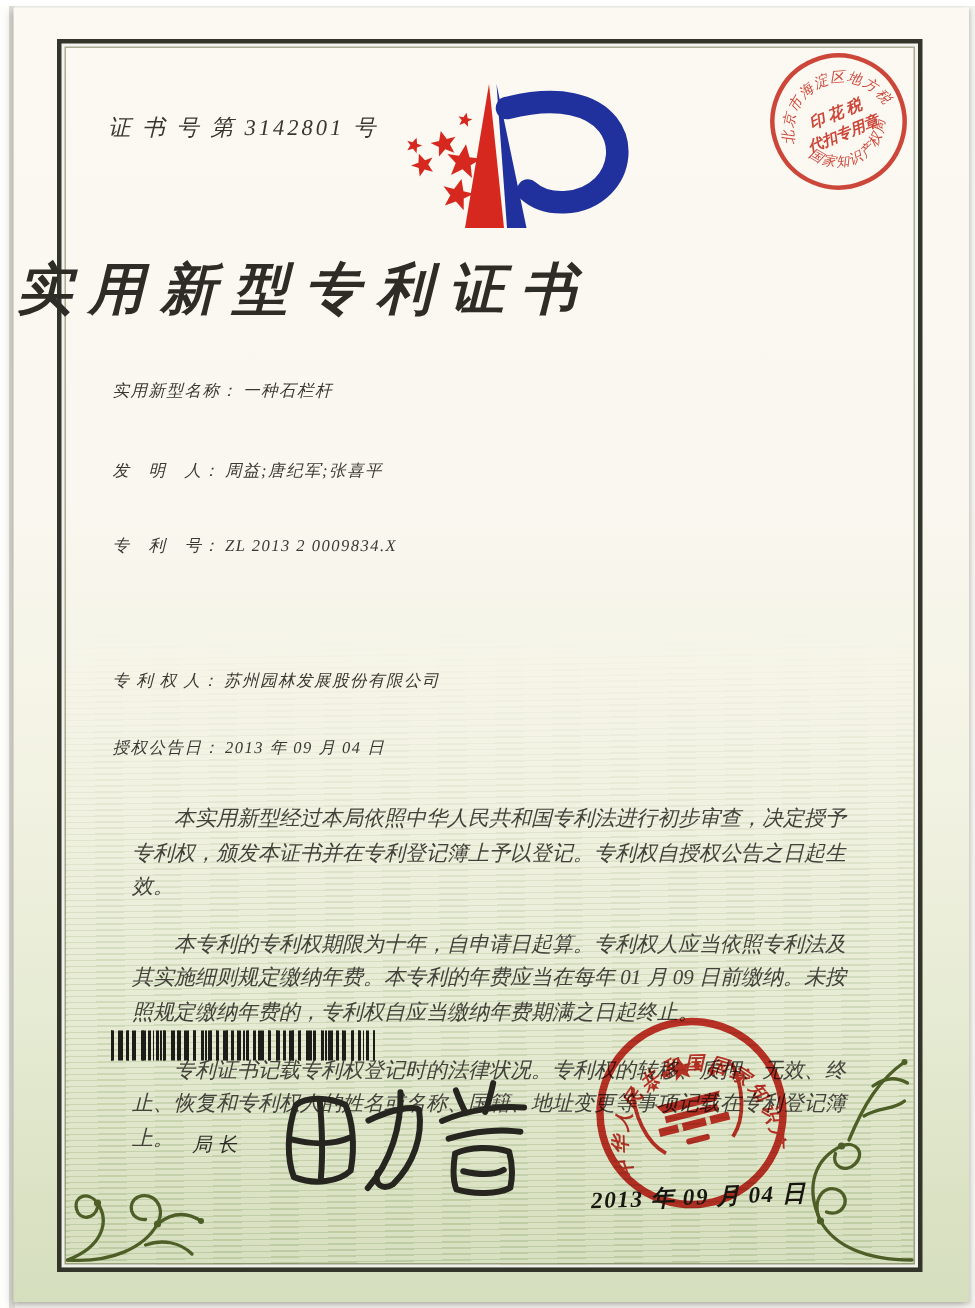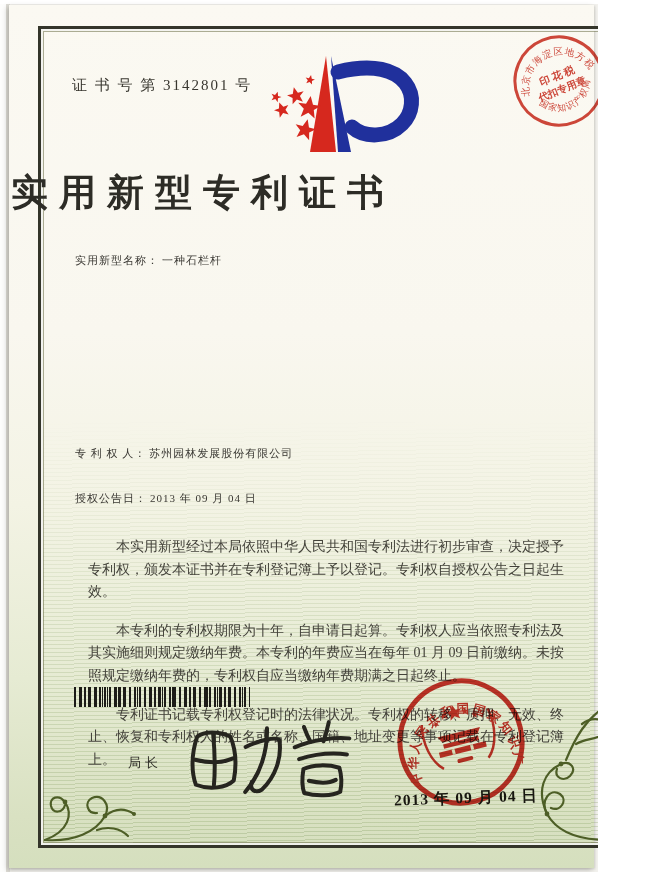--- a/index.html
+++ b/index.html
@@ -1,23 +1,24 @@
 <!DOCTYPE html>
 <html><head>
 <meta charset="utf-8">
 <style>
   html,body{margin:0;padding:0;background:#ffffff;}
   .scan{
-    position:relative;width:598px;height:872px;overflow:hidden;
+    position:relative;width:650px;height:872px;overflow:hidden;
     background:
       linear-gradient(180deg,#ffffff 0 4px,rgba(255,255,255,0) 4px),
       linear-gradient(90deg,#fdfdfc 0 6px,#dedcd6 6px 10px,rgba(0,0,0,0) 10px),
       #f2f1ed;
     font-family:"Liberation Serif","DejaVu Serif",serif;
     color:#3a3833;
+    font-style:italic;
   }
   .paper{
     position:absolute;left:9px;top:5px;right:4px;bottom:4px;
     background:linear-gradient(180deg,#fbf9f2 0%,#f9f7ef 38%,#f3f3e4 58%,#e6ebd3 78%,#d9e1c2 94%,#d5dfbe 100%);
     box-shadow:-2px 2px 5px rgba(60,60,50,.28), 1px 1px 2px rgba(60,60,50,.15);
   }
   .fine-lines{
     position:absolute;left:43px;top:420px;width:566px;height:424px;
     background:repeating-linear-gradient(179deg,rgba(122,150,86,.28) 0 1px,rgba(0,0,0,0) 1px 4px);
     -webkit-mask-image:linear-gradient(180deg,transparent 0,rgba(0,0,0,.65) 50%,#000 100%);
@@ -117,20 +118,26 @@
       <use href="#st" transform="translate(30,62) scale(8) rotate(-20)"></use>
       <use href="#st" transform="translate(53,82) scale(11) rotate(14)"></use>
       <use href="#st" transform="translate(24,49) scale(5.5) rotate(18)"></use>
     </g>
   </svg>
 
   <div class="title">实用新型专利证书</div>
 
   <div class="row r0">
     <span class="lab">实用新型名称：</span><span class="val">一种石栏杆</span>
+  </div>
+  <div class="row r1">
+    <span class="lab">发　明　人：</span><span class="val">周益;唐纪军;张喜平</span>
+  </div>
+  <div class="row r2">
+    <span class="lab">专　利　号：</span><span class="val">ZL 2013 2 0009834.X</span>
   </div>
   <div class="row r4">
     <span class="lab">专 利 权 人：</span><span class="val">苏州园林发展股份有限公司</span>
   </div>
   <div class="row r5">
     <span class="lab">授权公告日：</span><span class="val">2013 年 09 月 04 日</span>
   </div>
 
   <div class="body-text">
     <p>本实用新型经过本局依照中华人民共和国专利法进行初步审查，决定授予专利权，颁发本证书并在专利登记簿上予以登记。专利权自授权公告之日起生效。</p>

